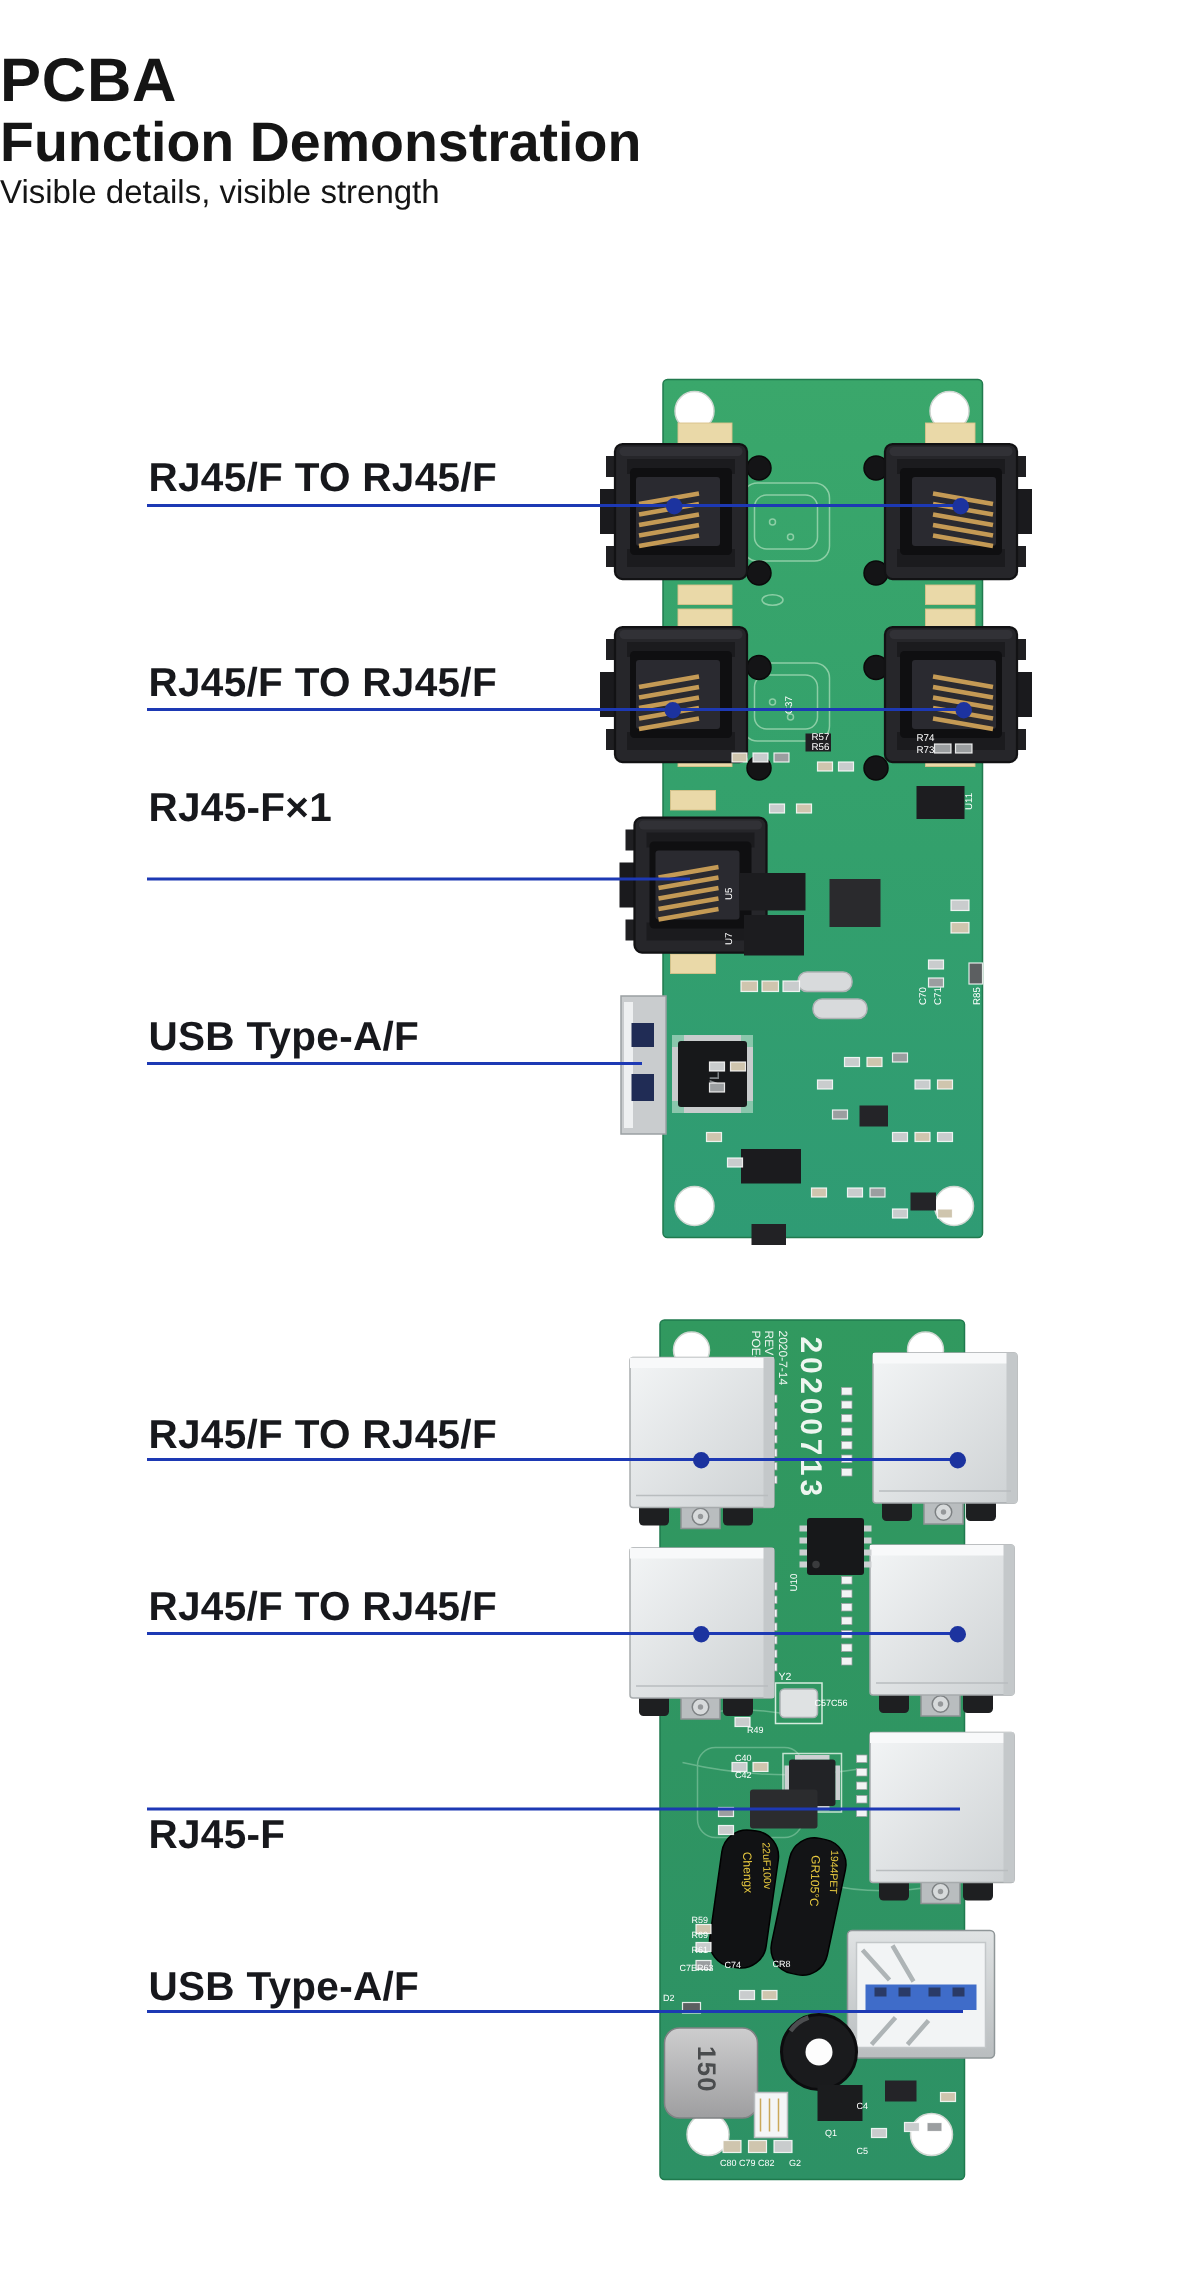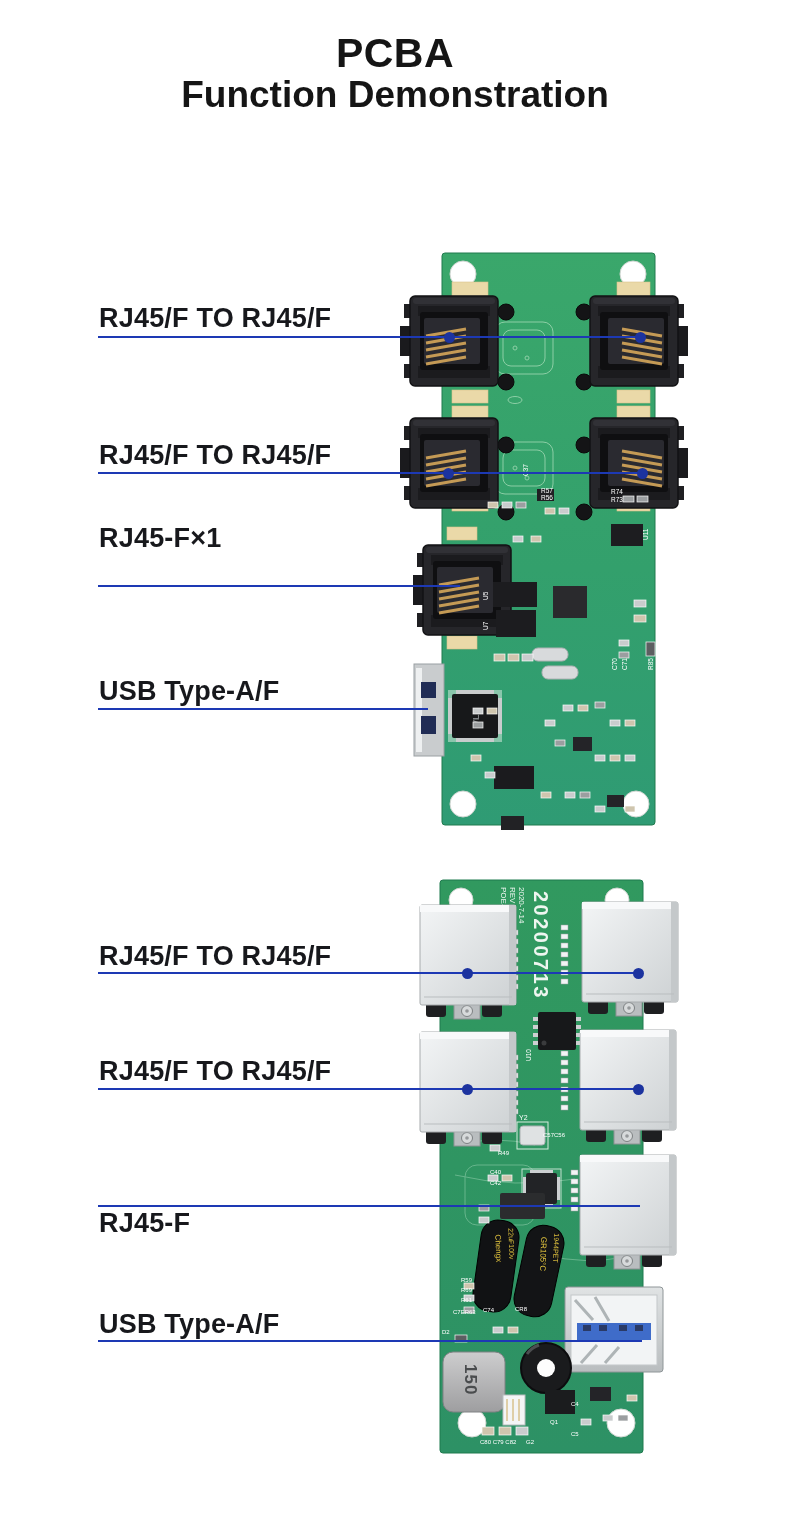--- a/index.html
+++ b/index.html
@@ -1,35 +1,36 @@
 <!DOCTYPE html>
 <html><head>
 <meta charset="utf-8">
 <style>
   html,body{margin:0;padding:0;background:#ffffff;}
   .page{position:relative;width:790px;height:1528px;background:#ffffff;overflow:hidden;
         font-family:"Liberation Sans",sans-serif;margin:0 auto;}
-  .hdr{position:absolute;left:0;width:790px;text-align:center;color:#151515;}
+  .hdr{position:absolute;left:0;width:790px;color:#151515;}
   .hdr.title{top:30px;font-size:41px;font-weight:700;letter-spacing:.5px;}
   .hdr.subtitle{top:74px;font-size:37px;font-weight:700;}
   .hdr.tagline{top:115px;font-size:22px;font-weight:400;}
   .co-label{position:absolute;left:99px;font-size:27px;font-weight:700;color:#17181c;
             letter-spacing:.2px;white-space:nowrap;text-align:right;}
   .co-line{position:absolute;height:2px;background:#1d39b4;}
   .co-dot{position:absolute;width:11px;height:11px;border-radius:50%;background:#1c339f;}
   .photo{position:absolute;}
   svg text{font-family:"Liberation Sans",sans-serif;}
 </style>
 </head>
 <body>
 
 <div class="page">
 
   <div class="hdr title">PCBA</div>
   <div class="hdr subtitle">Function Demonstration</div>
+  <div class="hdr tagline">Visible details, visible strength</div>
 
   <svg class="photo" style="left:395px;top:250px" width="300" height="580" viewBox="0 0 300 580">
     <defs>
       <linearGradient id="pcb1" x1="0" y1="0" x2="0" y2="1">
         <stop offset="0" stop-color="#3aa76b"></stop>
           <stop offset="0.55" stop-color="#33a06c"></stop>
         <stop offset="1" stop-color="#2f9b74"></stop>
       </linearGradient>
       <g id="rj45b">
         <rect x="-10" y="30" width="13" height="30" fill="#1a1a1d"></rect>

